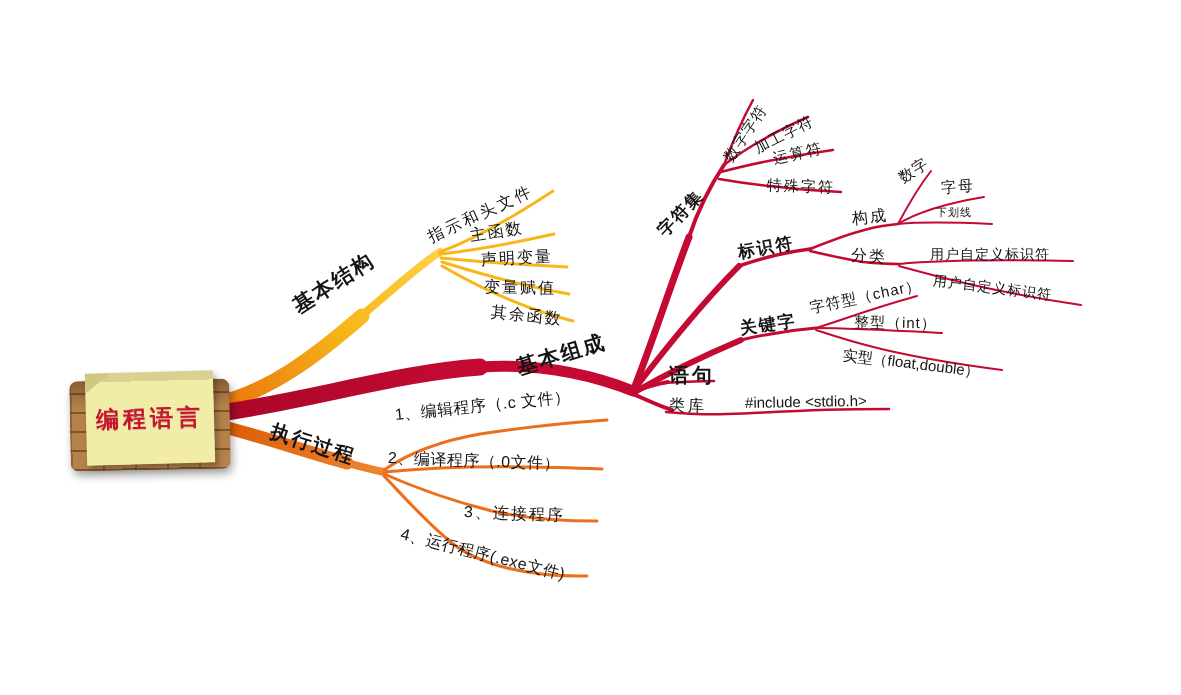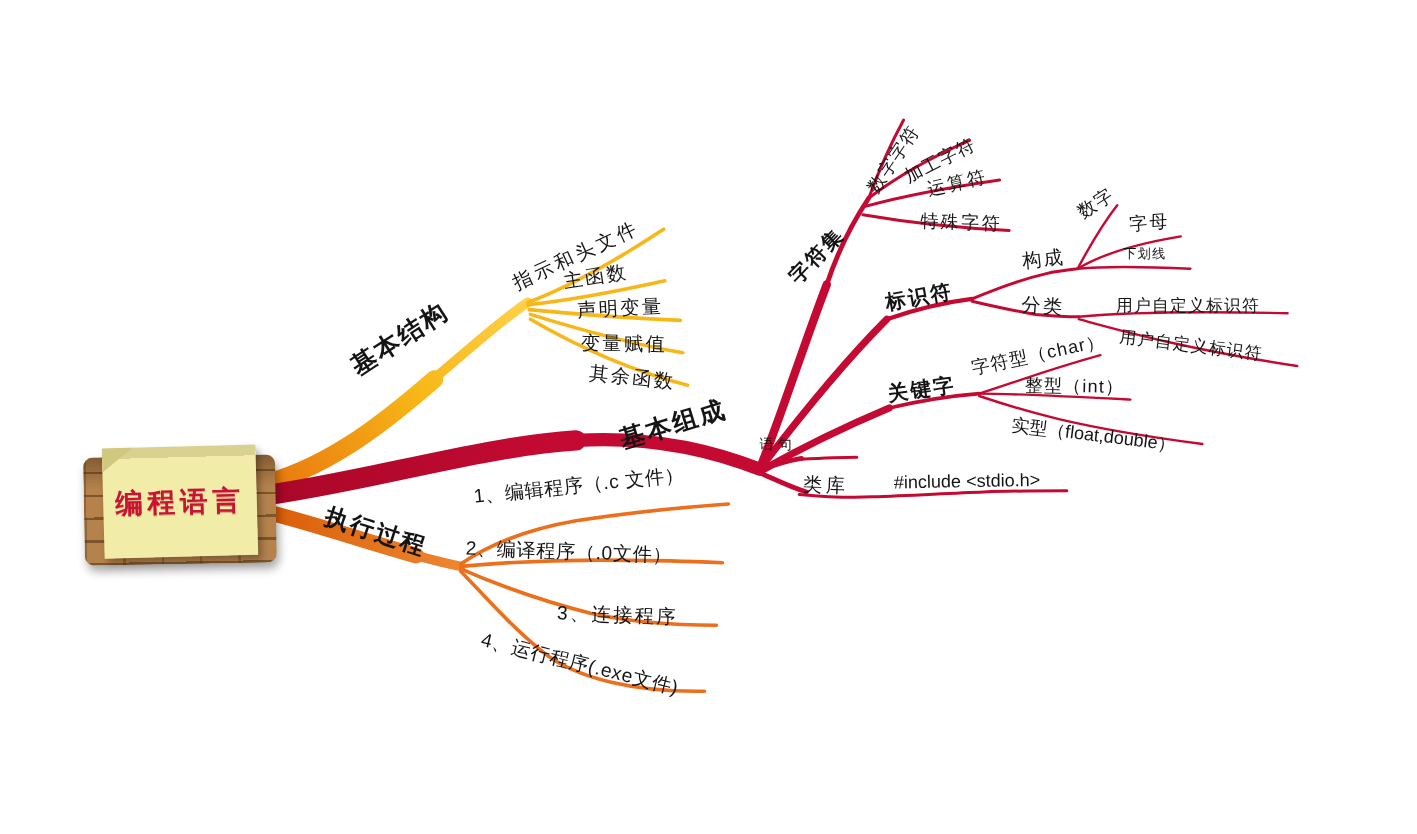--- a/index.html
+++ b/index.html
@@ -135,21 +135,21 @@
   <div class="lbl" style="left:936px;top:206px;font-size:11px;letter-spacing:1px;transform:rotate(0deg);">下划线</div>
   <div class="lbl" style="left:851px;top:246px;font-size:16px;letter-spacing:2px;transform:rotate(4deg);">分类</div>
   <div class="lbl" style="left:930px;top:246px;font-size:14px;letter-spacing:1px;transform:rotate(0deg);">用户自定义标识符</div>
   <div class="lbl" style="left:933px;top:272px;font-size:14px;letter-spacing:1px;transform:rotate(7deg);">用户自定义标识符</div>
 
   <div class="lbl sb" style="left:740px;top:319px;font-size:17px;letter-spacing:2px;transform:rotate(-8deg);">关键字</div>
   <div class="lbl" style="left:810px;top:299px;font-size:15px;letter-spacing:1px;transform:rotate(-12deg);">字符型（char）</div>
   <div class="lbl" style="left:854px;top:313px;font-size:15px;letter-spacing:1px;transform:rotate(1deg);">整型（int）</div>
   <div class="lbl" style="left:843px;top:346px;font-size:15px;transform:rotate(7deg);">实型（float,double）</div>
 
-  <div class="lbl" style="left:633px;top:364px;font-size:12px;letter-spacing:3px;transform:rotate(0deg);">语句</div>
+  <div class="lbl" style="left:669px;top:364px;font-size:20px;letter-spacing:3px;transform:rotate(0deg);font-weight:bold;">语句</div>
   <div class="lbl" style="left:669px;top:396px;font-size:16px;letter-spacing:3px;transform:rotate(2deg);">类库</div>
   <div class="lbl" style="left:745px;top:394px;font-size:15px;transform:rotate(-1deg);">#include &lt;stdio.h&gt;</div>
 
   <div class="lbl b" style="left:271px;top:419px;font-size:20px;letter-spacing:2px;transform:rotate(18deg);">执行过程</div>
   <div class="lbl" style="left:395px;top:406px;font-size:16px;letter-spacing:.5px;transform:rotate(-6deg);">1、编辑程序（.c 文件）</div>
   <div class="lbl" style="left:388px;top:449px;font-size:16px;letter-spacing:.5px;transform:rotate(2deg);">2、编译程序（.0文件）</div>
   <div class="lbl" style="left:464px;top:503px;font-size:16px;letter-spacing:2px;transform:rotate(2deg);">3、连接程序</div>
   <div class="lbl" style="left:401px;top:525px;font-size:16px;letter-spacing:.5px;transform:rotate(14deg);">4、运行程序(.exe文件)</div>
 
 </div>

